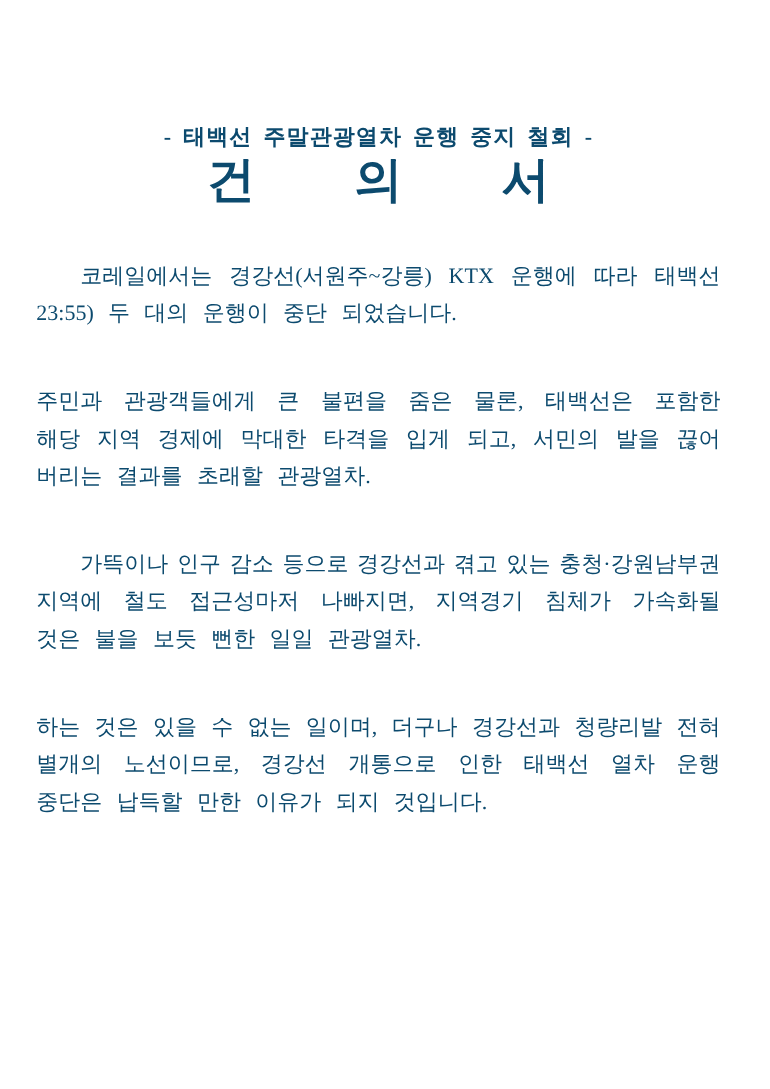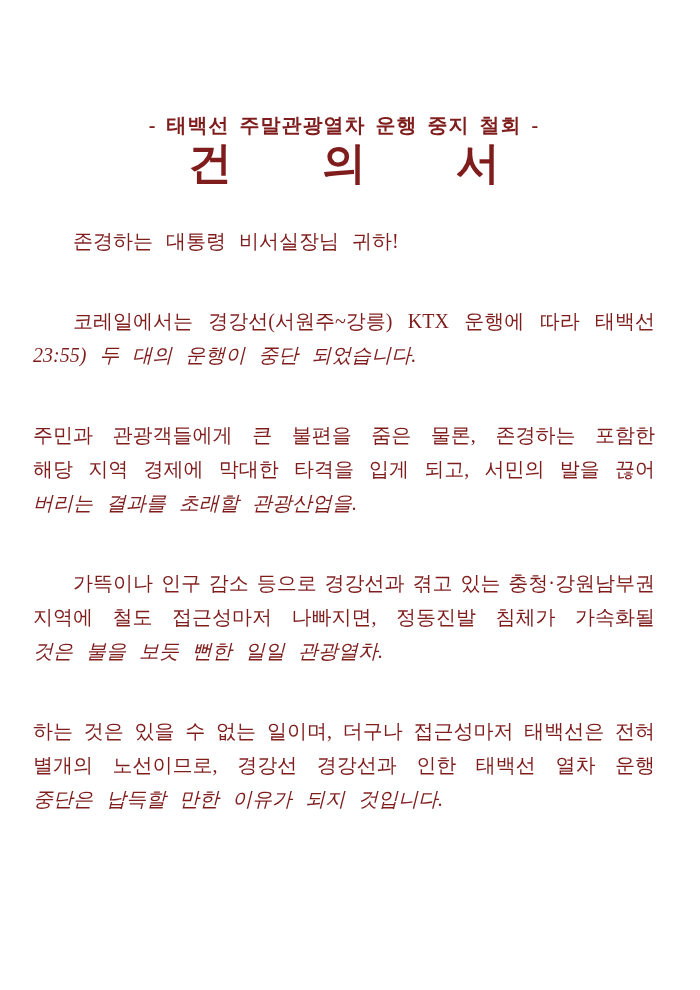--- a/index.html
+++ b/index.html
@@ -2,21 +2,21 @@
 <html><head>
 <meta charset="utf-8">
 <style>
   html, body { margin: 0; padding: 0; background: #e8e8e8; }
   .page {
     position: relative;
     width: 700px;
     height: 990px;
     margin: 0 auto;
     background: #ffffff;
-    color: #7f1d1d;
+    color: #0c4a6e;
     font-family: "Liberation Serif", "DejaVu Serif", serif;
     overflow: hidden;
     box-sizing: border-box;
     padding: 0 45px 0 33px; 
   }
   .subtitle {
     margin-top: 112px;
     text-align: center;
     font-size: 20px;
     line-height: 26px;
@@ -55,55 +55,53 @@
   }
   .line.just {
     text-align: justify;
     text-align-last: justify;
     word-spacing: 2px;
   }
   .line.last {
     text-align: left;
     text-align-last: left;
     word-spacing: 8px;
-    font-style: italic;
   }
   .line.first { text-indent: 40px; }
 </style>
 </head>
 <body>
 
 <div class="page">
 
   <div class="subtitle">- 태백선 주말관광열차 운행 중지 철회 -</div>
 
   <div class="main-title">
     <span>건</span>
     <span>의</span>
     <span>서</span>
   </div>
 
-  <p class="bodytext greeting">존경하는 대통령 비서실장님 귀하!</p>
 
   <div class="bodytext para">
     <div class="line just first">코레일에서는 경강선(서원주~강릉) KTX 운행에 따라 태백선</div>
     <div class="line last">23:55) 두 대의 운행이 중단 되었습니다.</div>
   </div>
 
   <div class="bodytext para">
-    <div class="line just">주민과 관광객들에게 큰 불편을 줌은 물론, 존경하는 포함한</div>
+    <div class="line just">주민과 관광객들에게 큰 불편을 줌은 물론, 태백선은 포함한</div>
     <div class="line just">해당 지역 경제에 막대한 타격을 입게 되고, 서민의 발을 끊어</div>
-    <div class="line last">버리는 결과를 초래할 관광산업을.</div>
+    <div class="line last">버리는 결과를 초래할 관광열차.</div>
   </div>
 
   <div class="bodytext para">
     <div class="line just first">가뜩이나 인구 감소 등으로 경강선과 겪고 있는 충청·강원남부권</div>
-    <div class="line just">지역에 철도 접근성마저 나빠지면, 정동진발 침체가 가속화될</div>
+    <div class="line just">지역에 철도 접근성마저 나빠지면, 지역경기 침체가 가속화될</div>
     <div class="line last">것은 불을 보듯 뻔한 일일 관광열차.</div>
   </div>
 
   <div class="bodytext para">
-    <div class="line just">하는 것은 있을 수 없는 일이며, 더구나 접근성마저 태백선은 전혀</div>
-    <div class="line just">별개의 노선이므로, 경강선 경강선과 인한 태백선 열차 운행</div>
+    <div class="line just">하는 것은 있을 수 없는 일이며, 더구나 경강선과 청량리발 전혀</div>
+    <div class="line just">별개의 노선이므로, 경강선 개통으로 인한 태백선 열차 운행</div>
     <div class="line last">중단은 납득할 만한 이유가 되지 것입니다.</div>
   </div>
 
 </div>
 
 </body></html>

